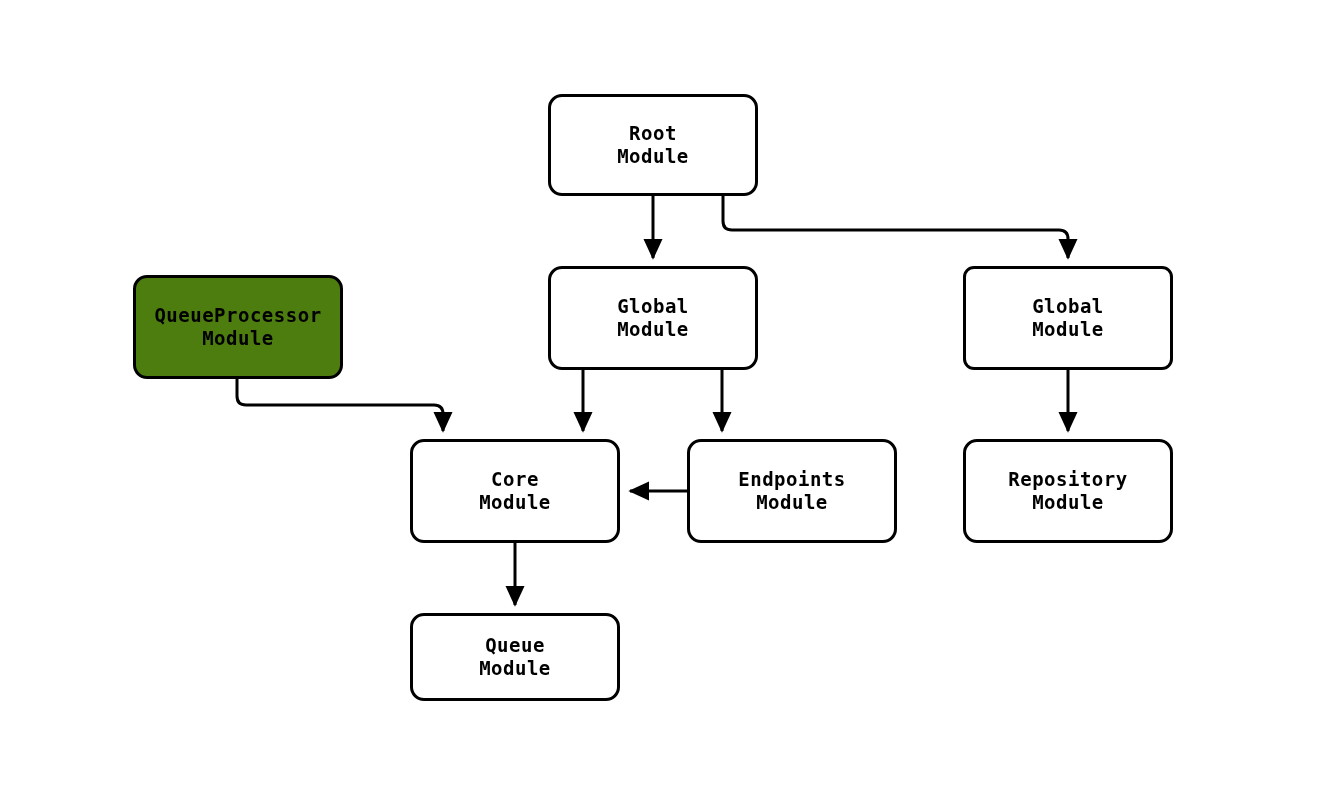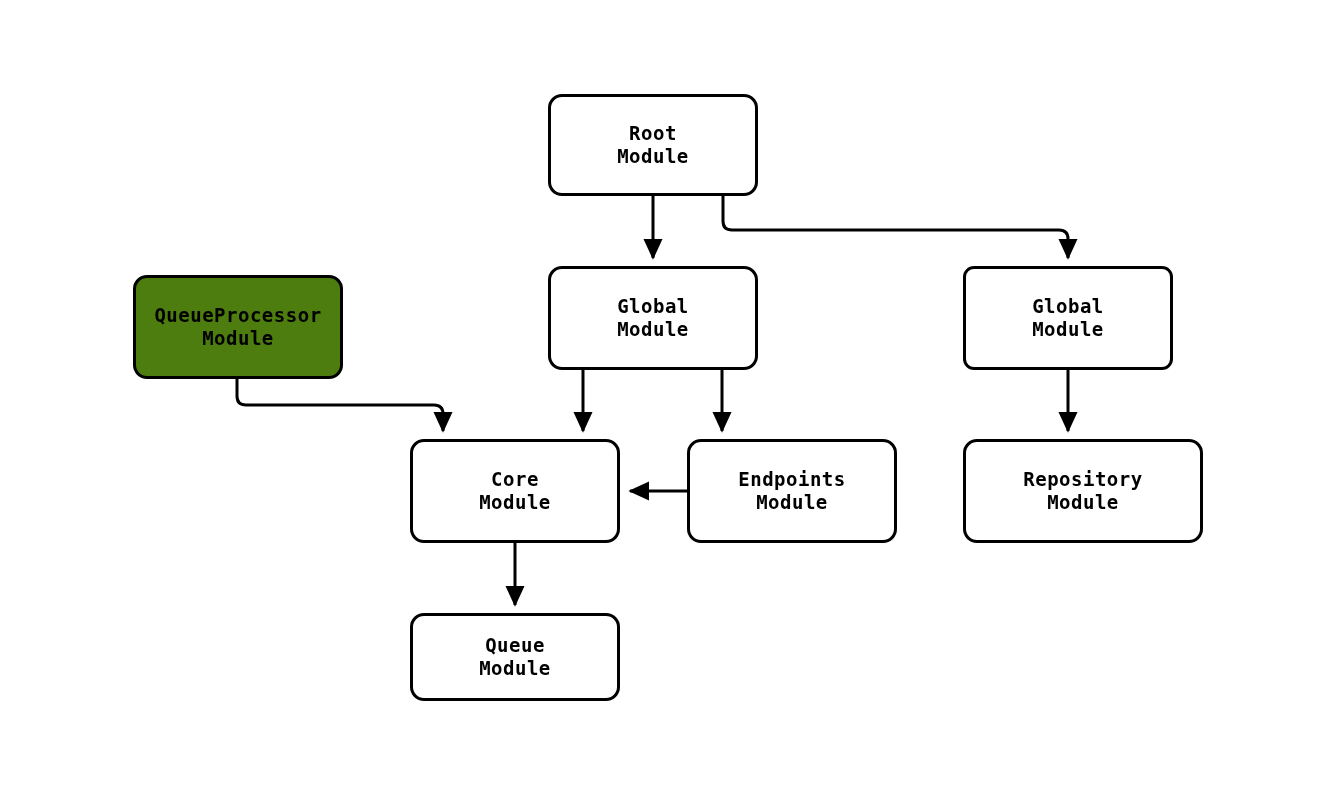--- a/index.html
+++ b/index.html
@@ -91,21 +91,21 @@
   </div>
 
   <div class="node" style="left: 410px; top: 439px; width: 210px; height: 104px; background: rgb(255, 255, 255); border-color: rgb(0, 0, 0); border-width: 3px; border-radius: 14px;">
     <span class="node-label"><span class="line1">Core</span><span class="line2">Module</span></span>
   </div>
 
   <div class="node" style="left: 687px; top: 439px; width: 210px; height: 104px; background: rgb(255, 255, 255); border-color: rgb(0, 0, 0); border-width: 3px; border-radius: 14px;">
     <span class="node-label"><span class="line1">Endpoints</span><span class="line2">Module</span></span>
   </div>
 
-  <div class="node" style="left: 963px; top: 439px; width: 240px; height: 104px; background: rgb(255, 255, 255); border-color: rgb(0, 0, 0); border-width: 3px; border-radius: 14px;">
+  <div class="node" style="left: 963px; top: 439px; width: 210px; height: 104px; background: rgb(255, 255, 255); border-color: rgb(0, 0, 0); border-width: 3px; border-radius: 14px;">
     <span class="node-label"><span class="line1">Repository</span><span class="line2">Module</span></span>
   </div>
 
   <div class="node" style="left: 410px; top: 613px; width: 210px; height: 88px; background: rgb(255, 255, 255); border-color: rgb(0, 0, 0); border-width: 3px; border-radius: 14px;">
     <span class="node-label"><span class="line1">Queue</span><span class="line2">Module</span></span>
   </div>
 
 </div>
 
 </body></html>

